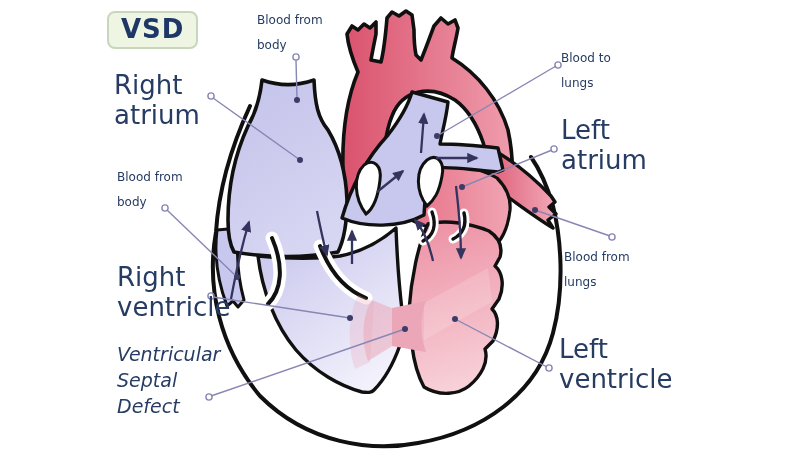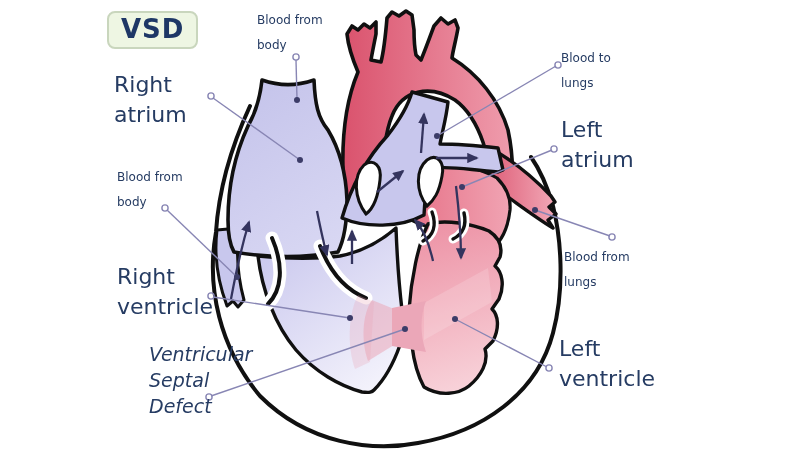--- a/index.html
+++ b/index.html
@@ -1,21 +1,21 @@
 <!DOCTYPE html>
 <html style="--label-text: #263c63; --badge-bg: #eef6e3; --badge-border: #c9d6bd; --badge-text: #1e3766; --outline: #101010; --aorta-dark: #d94f6a; --aorta-light: #f0a0b0; --desc-dark: #dc5570; --desc-light: #f2abb9; --rootla-dark: #e4677e; --rootla-light: #f1a6b5; --lv-top: #ec8da1; --lv-bottom: #f8d4db; --rv-top: #cac8ee; --rv-bottom: #f5f4fc; --ra-top: #c5c4eb; --ra-bottom: #d9d8f3; --vein-lavender: #c8c7ed; --jet-pink: #eba7b8; --arrow-navy: #34345e; --leader-line: #8886b4; --leader-dot: #3c3c68;"><head>
 <meta charset="utf-8">
 <style>
   html,body{margin:0;padding:0;background:#ffffff;}
   #stage{position:relative;width:800px;height:450px;background:#ffffff;overflow:hidden;
          font-family:"DejaVu Sans","Liberation Sans",sans-serif;}
   #heart-svg{position:absolute;left:0;top:0;}
   .label{position:absolute;white-space:pre-line;color:var(--label-text);line-height:1.5;}
   .label.small{font-size:12px;line-height:25px;}
-  .label.big{font-size:22px;line-height:30px;}
+  .label.big{font-size:26px;line-height:30px;}
   .label.italic{font-size:19px;line-height:26px;font-style:italic;}
   #vsd-badge{position:absolute;left:107px;top:11px;background:var(--badge-bg);
              border:2px solid var(--badge-border);border-radius:8px;padding:1px 12px 3px 12px;
              color:var(--badge-text);font-size:26px;font-weight:bold;letter-spacing:1px;}
   path,circle{vector-effect:none;}
 </style>
 </head>
 <body>
 
 <div id="stage">
@@ -153,21 +153,21 @@
   <div id="vsd-badge">VSD</div>
 
   <div class="label small" style="left:257px;top:8px;">Blood from
 body</div>
   <div class="label big" style="left:114px;top:70px;">Right
 atrium</div>
   <div class="label small" style="left:117px;top:165px;">Blood from
 body</div>
   <div class="label big" style="left:117px;top:262px;">Right
 ventricle</div>
-  <div class="label italic" style="left:117px;top:341px;margin-left:32px;">Ventricular
+  <div class="label italic" style="left:117px;top:341px;">Ventricular
 Septal
 Defect</div>
   <div class="label small" style="left:561px;top:46px;">Blood to
 lungs</div>
   <div class="label big" style="left:561px;top:115px;">Left
 atrium</div>
   <div class="label small" style="left:564px;top:245px;">Blood from
 lungs</div>
   <div class="label big" style="left:559px;top:334px;">Left
 ventricle</div>

